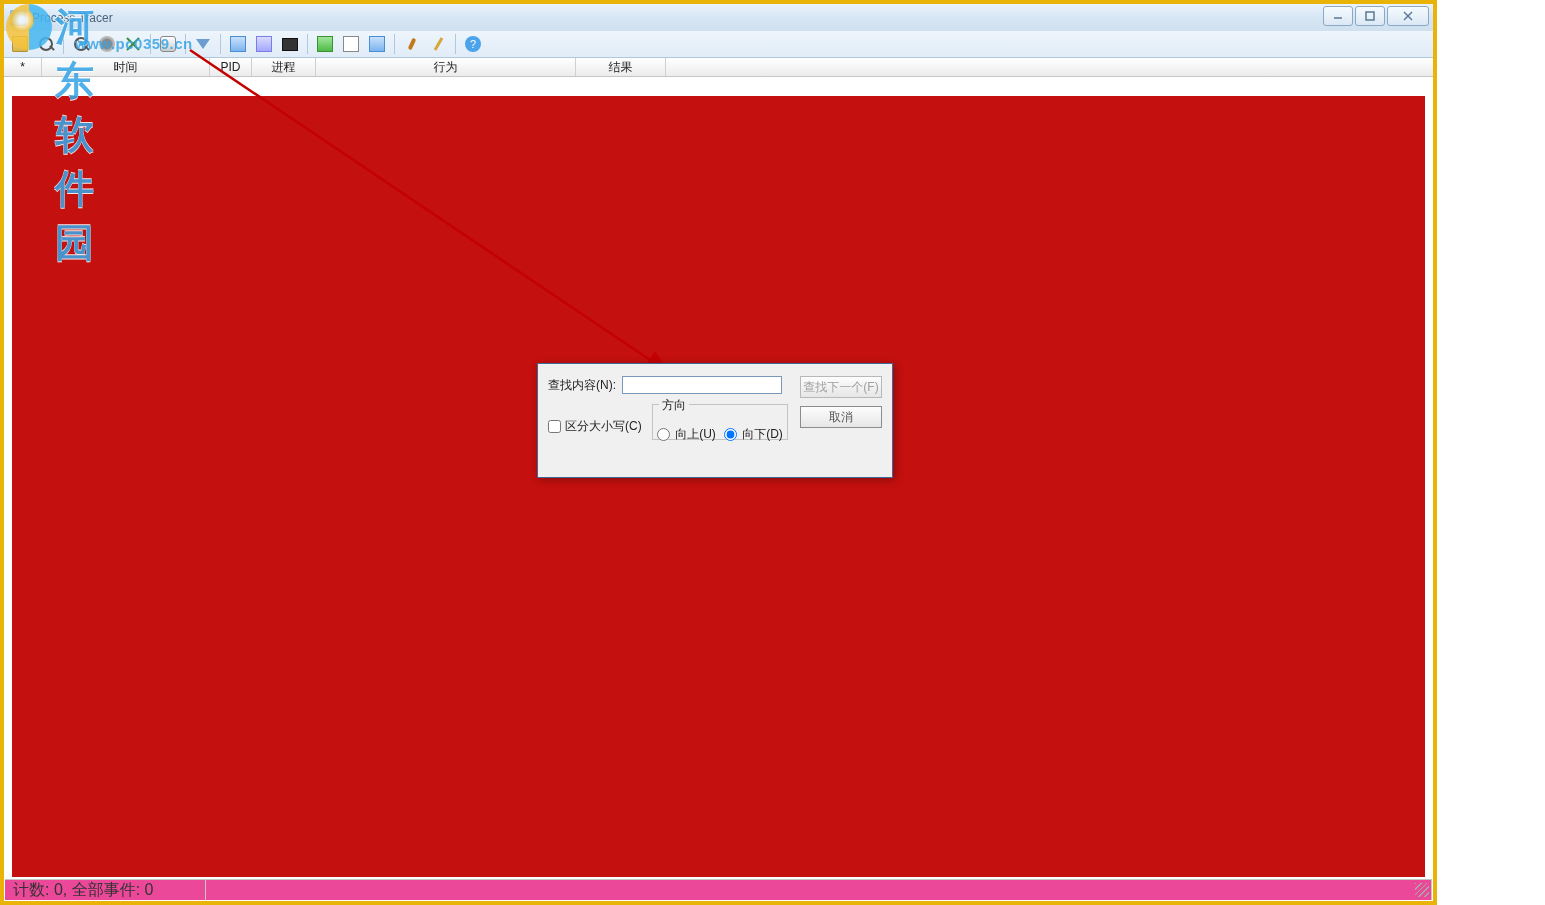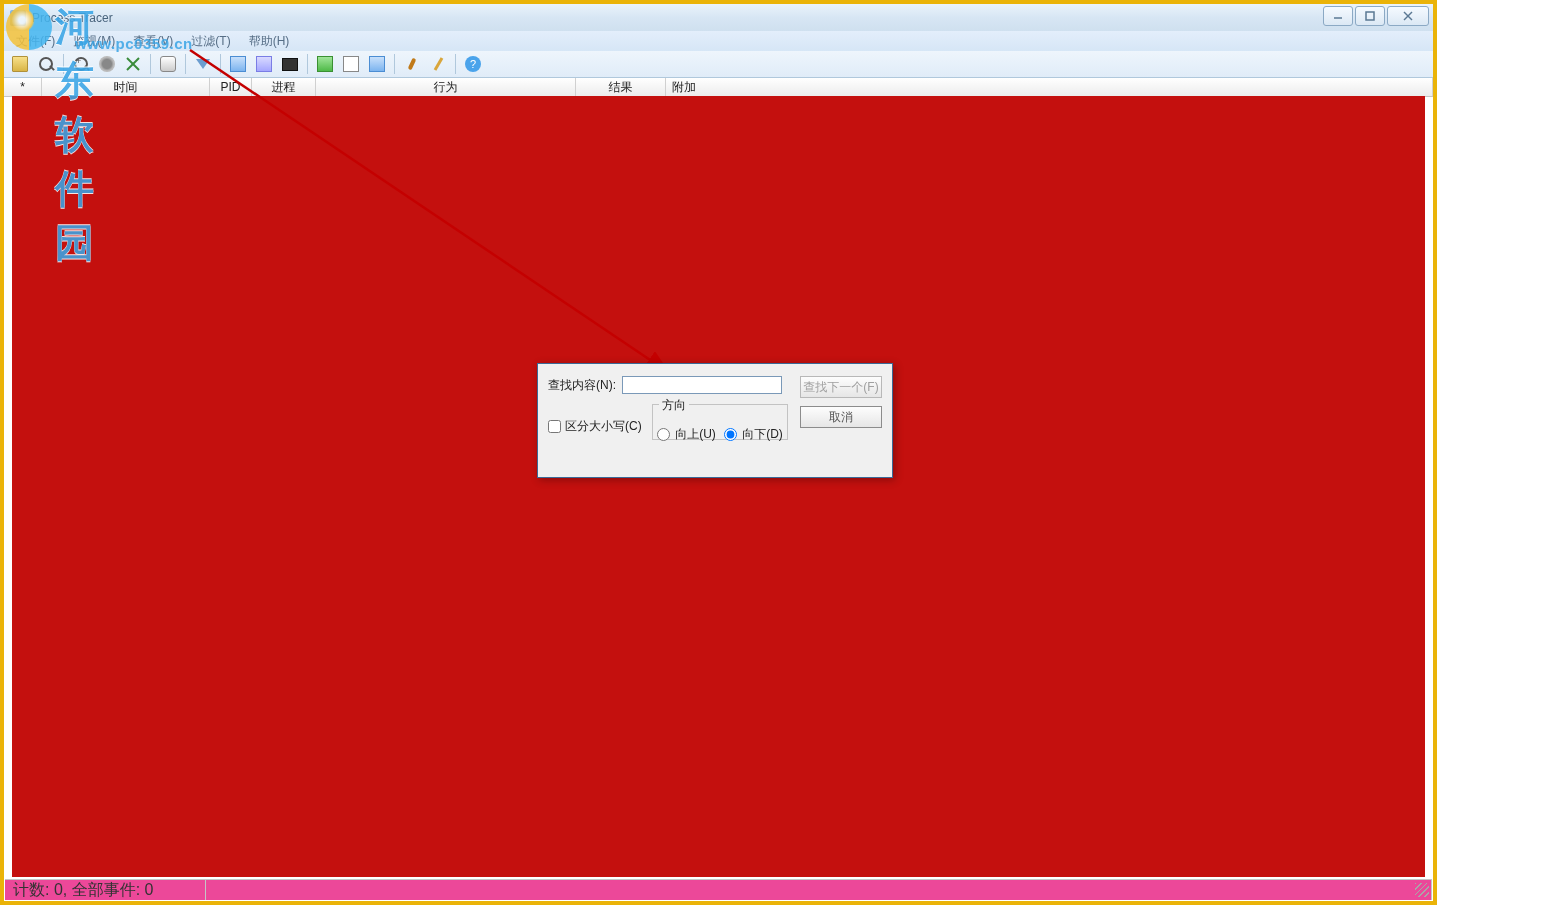--- a/index.html
+++ b/index.html
@@ -374,27 +374,20 @@
       </div>
       <div class="win-btn close">
         <svg width="10" height="10">
             <line x1="1" y1="1" x2="9" y2="9" stroke="#5a7893" stroke-width="1.5"></line>
             <line x1="9" y1="1" x2="1" y2="9" stroke="#5a7893" stroke-width="1.5"></line>
           </svg>
       </div>
     </div>
   </div>
 
-  <div class="menubar">
-    <span class="menu-item">文件(F)</span>
-    <span class="menu-item">监视(M)</span>
-    <span class="menu-item">查看(V)</span>
-    <span class="menu-item">过滤(T)</span>
-    <span class="menu-item">帮助(H)</span>
-  </div>
 
   <div class="toolbar">
     <div class="tbtn">
         <span class="ic ic-open"></span>
       </div>
     <div class="tbtn">
         <span class="ic ic-zoom"></span>
       </div>
     <div class="tsep"></div>
     <div class="tbtn">
@@ -450,21 +443,20 @@
       </div>
   </div>
 
   <div class="column-headers">
     <div class="col" style="width:38px;">*</div>
     <div class="col" style="width:168px;">时间</div>
     <div class="col" style="width:42px;">PID</div>
     <div class="col" style="width:64px;">进程</div>
     <div class="col" style="width:260px;">行为</div>
     <div class="col" style="width:90px;">结果</div>
-    <div class="col" style="flex:1;justify-content:flex-start;padding-left:6px;">附加</div>
   </div>
 
   <div class="main-area"></div>
 
   <div class="statusbar">
     <div class="status-cell" style="width:184px;">计数: 0, 全部事件: 0</div>
     <div class="status-cell" style="flex:1;"></div>
     <div class="status-grip"></div>
   </div>
 

